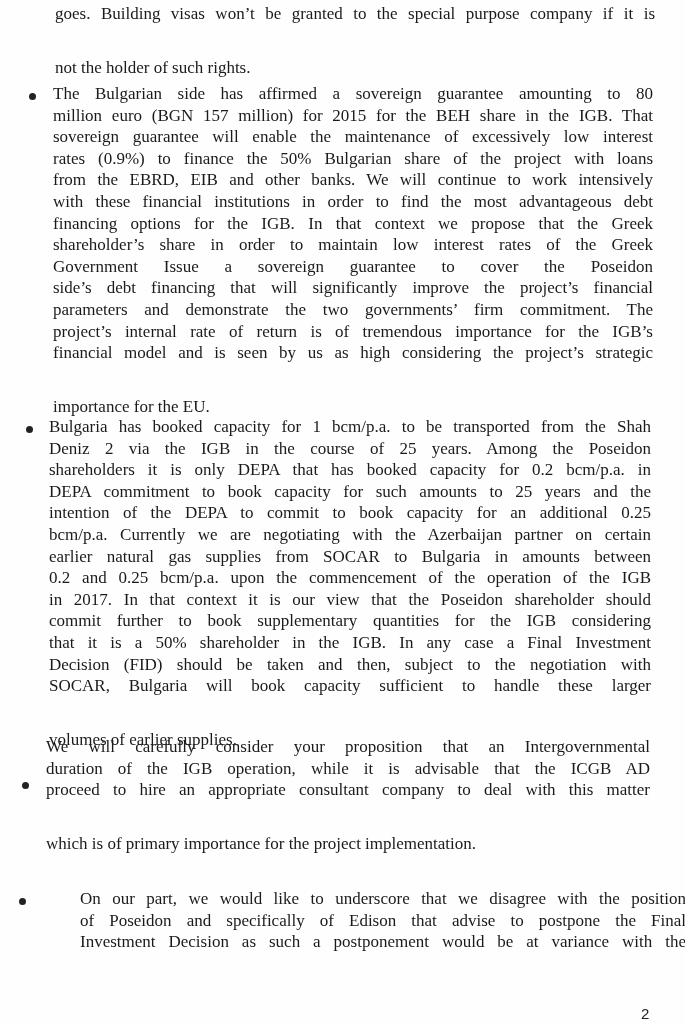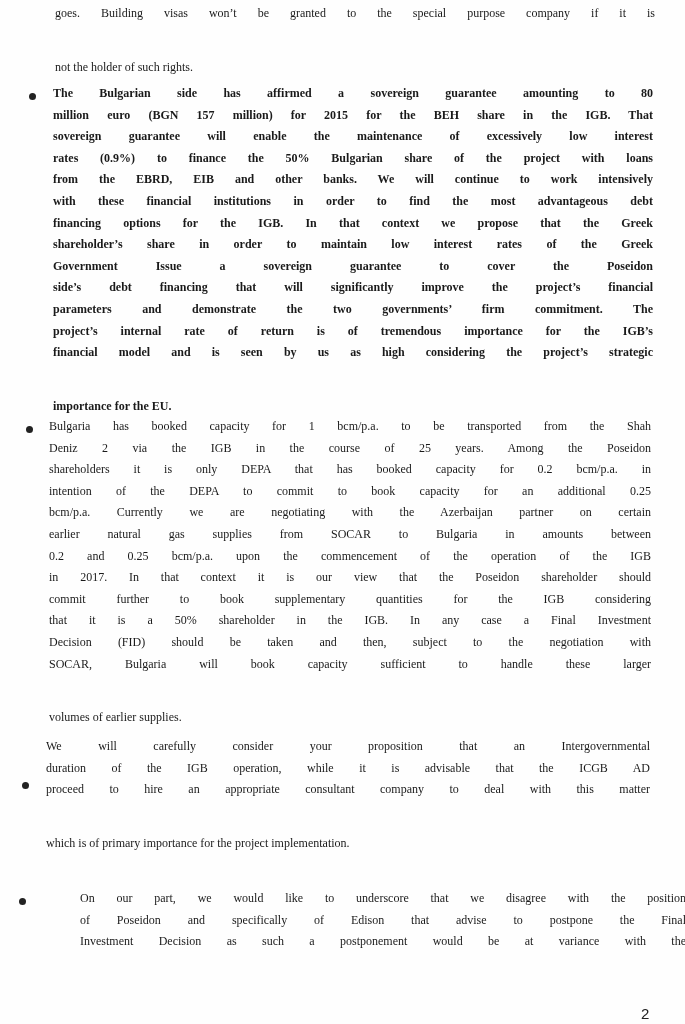--- a/index.html
+++ b/index.html
@@ -19,21 +19,21 @@
       position: absolute;
       left: 0; top: 0;
       width: 685px; height: 1024px;
       background: #fefefe;
     }
     .para {
       position: absolute;
     }
     .line {
       display: block;
-      font-size: 12px;
+      font-size: 17px;
       line-height: 21.6px;
       height: 21.6px;
       white-space: nowrap;
       text-align: justify;
       text-align-last: justify;
       overflow: hidden;
     }
     .line.last {
       text-align-last: left;
       margin-top: 32px;
@@ -56,21 +56,21 @@
 <body>
 
 <div class="page">
 
   <div class="para" style="left:55px; top:3px; width:600px;">
     <span class="line">goes. Building visas won’t be granted to the special purpose company if it is</span>
     <span class="line last">not the holder of such rights.</span>
   </div>
 
   <span class="bullet" style="left:29px; top:93px;"></span>
-  <div class="para" style="left:53px; top:83px; width:600px;font-weight:bold;">
+  <div class="para" style="left:53px; top:83px; width:600px;">
     <span class="line">The Bulgarian side has affirmed a sovereign guarantee amounting to 80</span>
     <span class="line">million euro (BGN 157 million) for 2015 for the BEH share in the IGB. That</span>
     <span class="line">sovereign guarantee will enable the maintenance of excessively low interest</span>
     <span class="line">rates (0.9%) to finance the 50% Bulgarian share of the project with loans</span>
     <span class="line">from the EBRD, EIB and other banks. We will continue to work intensively</span>
     <span class="line">with these financial institutions in order to find the most advantageous debt</span>
     <span class="line">financing options for the IGB. In that context we propose that the Greek</span>
     <span class="line">shareholder’s share in order to maintain low interest rates of the Greek</span>
     <span class="line">Government Issue a sovereign guarantee to cover the Poseidon</span>
     <span class="line">side’s debt financing that will significantly improve the project’s financial</span>
@@ -78,20 +78,21 @@
     <span class="line">project’s internal rate of return is of tremendous importance for the IGB’s</span>
     <span class="line">financial model and is seen by us as high considering the project’s strategic</span>
     <span class="line last">importance for the EU.</span>
   </div>
 
   <span class="bullet" style="left:26px; top:426px;"></span>
   <div class="para" style="left:49px; top:416px; width:602px;">
     <span class="line">Bulgaria has booked capacity for 1 bcm/p.a. to be transported from the Shah</span>
     <span class="line">Deniz 2 via the IGB in the course of 25 years. Among the Poseidon</span>
     <span class="line">shareholders it is only DEPA that has booked capacity for 0.2 bcm/p.a. in</span>
+    <span class="line">DEPA commitment to book capacity for such amounts to 25 years and the</span>
     <span class="line">intention of the DEPA to commit to book capacity for an additional 0.25</span>
     <span class="line">bcm/p.a. Currently we are negotiating with the Azerbaijan partner on certain</span>
     <span class="line">earlier natural gas supplies from SOCAR to Bulgaria in amounts between</span>
     <span class="line">0.2 and 0.25 bcm/p.a. upon the commencement of the operation of the IGB</span>
     <span class="line">in 2017. In that context it is our view that the Poseidon shareholder should</span>
     <span class="line">commit further to book supplementary quantities for the IGB considering</span>
     <span class="line">that it is a 50% shareholder in the IGB. In any case a Final Investment</span>
     <span class="line">Decision (FID) should be taken and then, subject to the negotiation with</span>
     <span class="line">SOCAR, Bulgaria will book capacity sufficient to handle these larger</span>
     <span class="line last">volumes of earlier supplies.</span>

